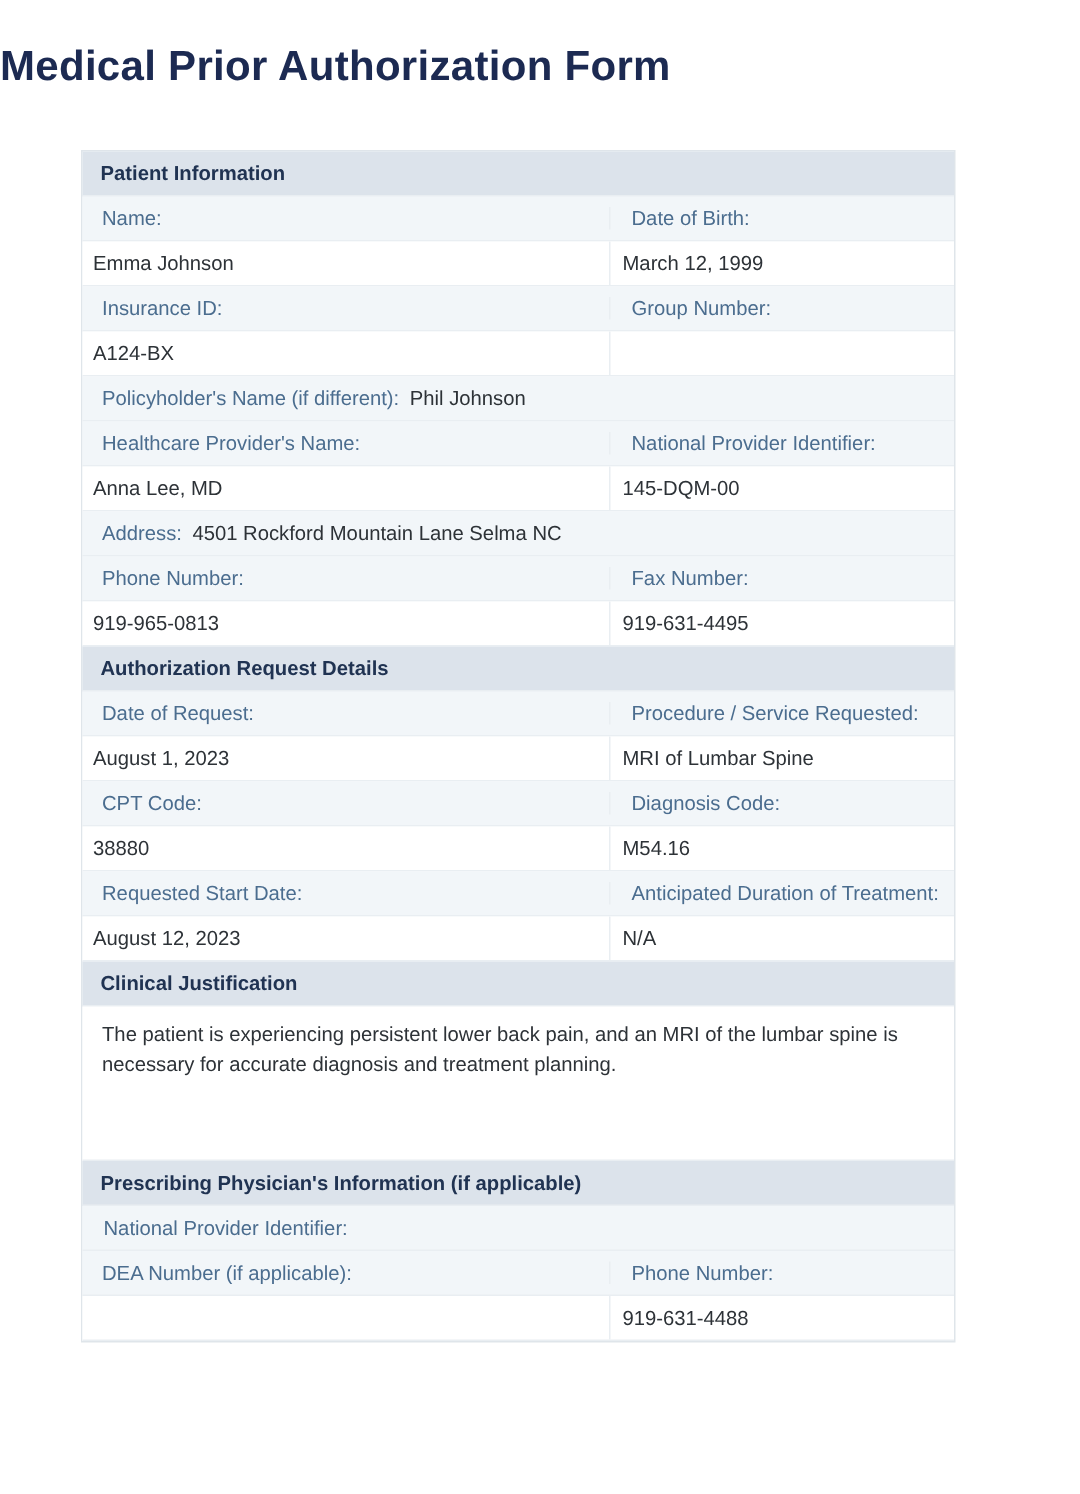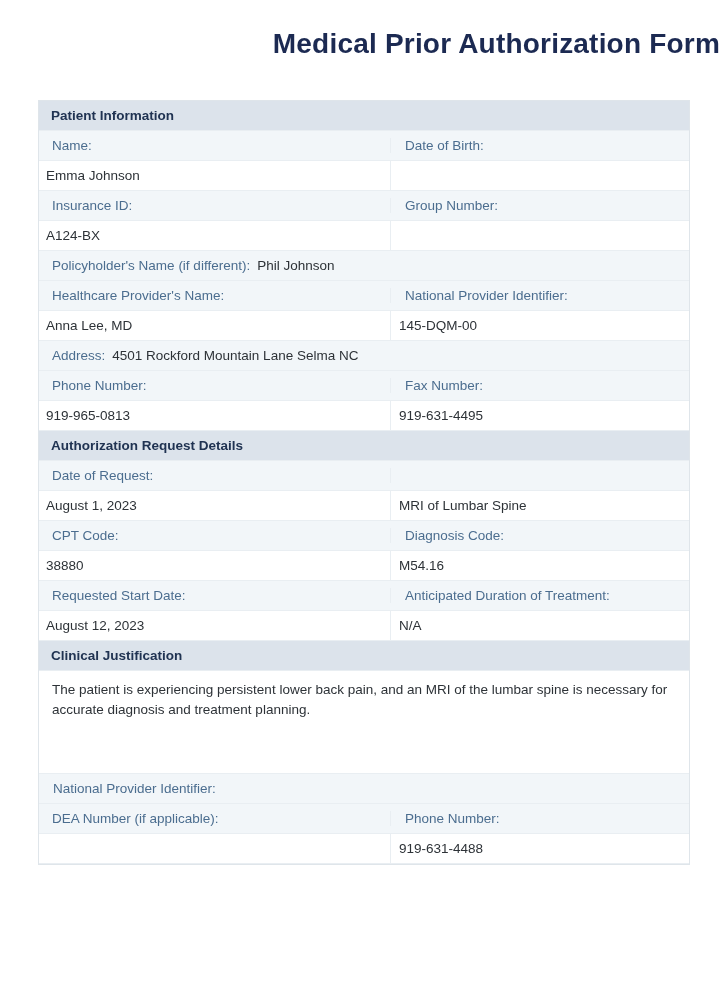--- a/index.html
+++ b/index.html
@@ -4,29 +4,29 @@
 <style>
   * { margin: 0; padding: 0; box-sizing: border-box; }
   html, body {
     width: 720px; height: 996px;
     background: #ffffff;
     font-family: "Liberation Sans", sans-serif;
     overflow: hidden;
   }
   .page-title {
     padding-top: 28px;
-    text-align: right;
+    text-align: left;
     font-size: 28px;
     font-weight: bold;
     color: var(--title-text, #1c2a52);
     letter-spacing: 0.2px;
   }
   .form {
-    width: 652px;
-    margin: 40px 0 0 38px;
+    width: 583px;
+    margin: 40px 0 0 54px;
     border: 1px solid var(--outer-border, #dfe5ea);
     border-bottom: 1px solid var(--outer-border, #dfe5ea);
   }
   .sec {
     height: 30px;
     display: flex;
     align-items: center;
     padding-left: 12px;
     background: var(--section-header-bg, #dce3eb);
     color: var(--section-header-text, #203352);
@@ -85,20 +85,21 @@
 
 <div class="form">
 
   <div class="sec">Patient Information</div>
   <div class="row labels">
     <div class="cell l">Name:</div>
     <div class="cell r">Date of Birth:</div>
   </div>
   <div class="row values">
     <div class="cell l">Emma Johnson</div>
+    <div class="cell r">March 12, 1999</div>
   </div>
   <div class="row labels">
     <div class="cell l">Insurance ID:</div>
     <div class="cell r">Group Number:</div>
   </div>
   <div class="row values">
     <div class="cell l">A124-BX</div>
   </div>
   <div class="inline">
     <span class="lbl">Policyholder's Name (if different):</span>
@@ -122,20 +123,21 @@
     <div class="cell r">Fax Number:</div>
   </div>
   <div class="row values">
     <div class="cell l">919-965-0813</div>
     <div class="cell r">919-631-4495</div>
   </div>
 
   <div class="sec">Authorization Request Details</div>
   <div class="row labels">
     <div class="cell l">Date of Request:</div>
+    <div class="cell r">Procedure / Service Requested:</div>
   </div>
   <div class="row values">
     <div class="cell l">August 1, 2023</div>
     <div class="cell r">MRI of Lumbar Spine</div>
   </div>
   <div class="row labels">
     <div class="cell l">CPT Code:</div>
     <div class="cell r">Diagnosis Code:</div>
   </div>
   <div class="row values">
@@ -147,20 +149,21 @@
     <div class="cell r">Anticipated Duration of Treatment:</div>
   </div>
   <div class="row values">
     <div class="cell l">August 12, 2023</div>
     <div class="cell r">N/A</div>
   </div>
 
   <div class="sec">Clinical Justification</div>
   <div class="textrow">The patient is experiencing persistent lower back pain, and an MRI of the lumbar spine is necessary for accurate diagnosis and treatment planning.</div>
 
+  <div class="sec">Prescribing Physician's Information (if applicable)</div>
   <div class="row labels">
     <div class="cell r">National Provider Identifier:</div>
   </div>
   <div class="row labels">
     <div class="cell l">DEA Number (if applicable):</div>
     <div class="cell r">Phone Number:</div>
   </div>
   <div class="row values">
     <div class="cell l"></div>
     <div class="cell r">919-631-4488</div>

